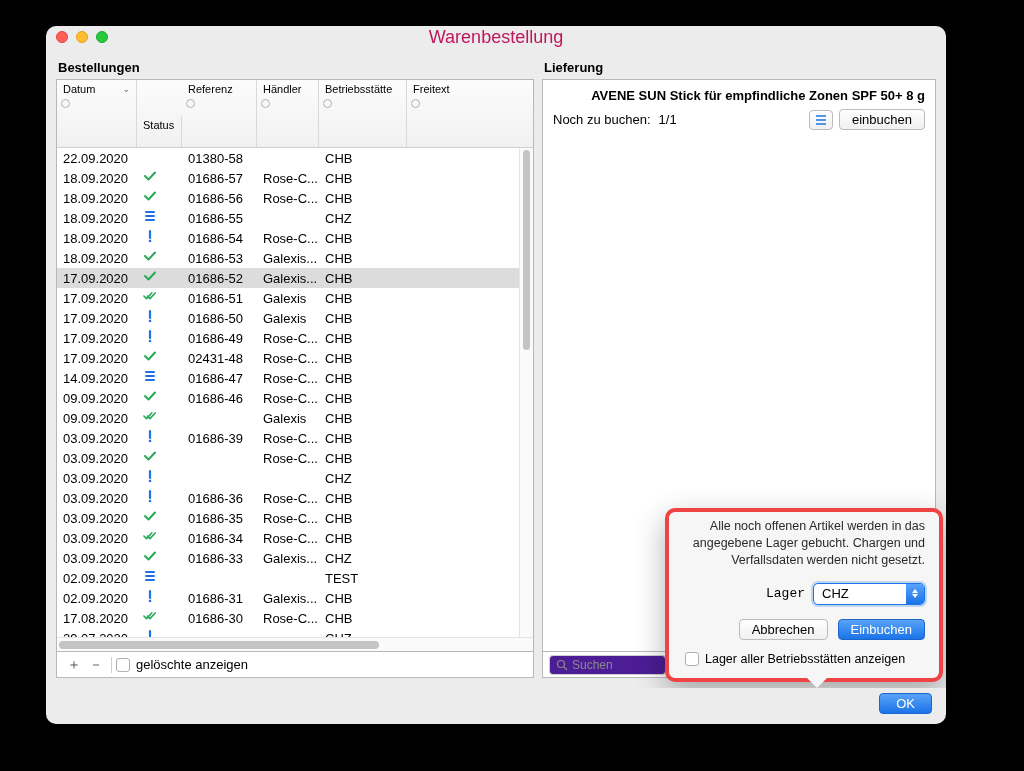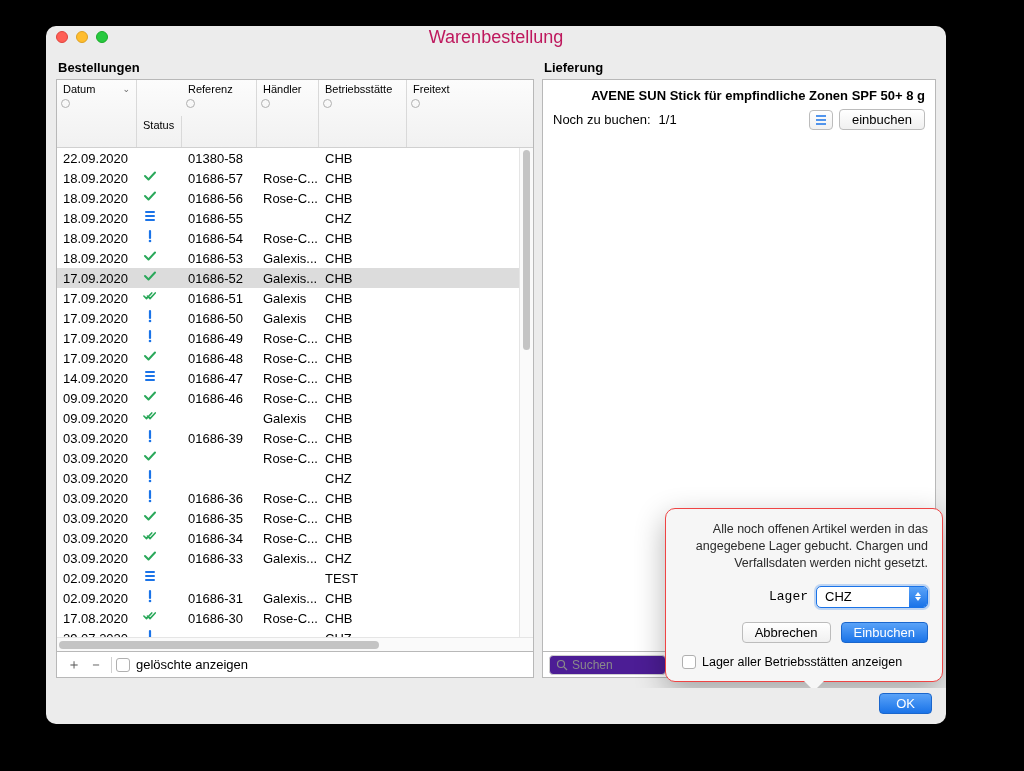--- a/index.html
+++ b/index.html
@@ -256,24 +256,24 @@
     align-items: center;
     justify-content: flex-end;
     padding: 0 14px 6px 0;
   }
   .popover {
     position: absolute;
     right: -8px;
     top: 428px;
     width: 278px;
     background: #f6f6f6;
-    border: 1px solid #ef4444;
+    border: 4px solid #ef4444;
     border-radius: 10px;
     box-shadow: 0 10px 30px rgba(0,0,0,0.3);
-    padding: 12px 14px 12px 14px;
+    padding: 6px 14px 12px 14px;
     z-index: 50;
   }
   .popover::after {
     content: "";
     position: absolute;
     bottom: -10px;
     left: 138px;
     width: 0; height: 0;
     border-left: 10px solid transparent;
     border-right: 10px solid transparent;
@@ -535,21 +535,21 @@
                 <div class="cell col-datum">17.09.2020</div>
                 <div class="cell col-status status-icon">
                   <svg viewBox="0 0 14 14">
                     <g stroke="#1a73e8" stroke-width="2" stroke-linecap="round">
                       <line x1="3" y1="3" x2="11" y2="3"></line>
                       <line x1="3" y1="7" x2="11" y2="7"></line>
                       <line x1="3" y1="11" x2="11" y2="11"></line>
                     </g>
                   </svg>
                 </div>
-                <div class="cell col-ref">01686-48</div>
+                <div class="cell col-ref">02431-48</div>
                 <div class="cell col-handler">Rose-C...</div>
                 <div class="cell col-betrieb">CHB</div>
                 <div class="cell col-freitext"></div>
               </div>
               <div class="row">
                 <div class="cell col-datum">14.09.2020</div>
                 <div class="cell col-status status-icon">
                   <svg viewBox="0 0 14 14">
                     <polyline points="2,7 5.5,10.5 12,3.5" fill="none" stroke="#2aa85a" stroke-width="2" stroke-linecap="round" stroke-linejoin="round"></polyline>
                   </svg>

